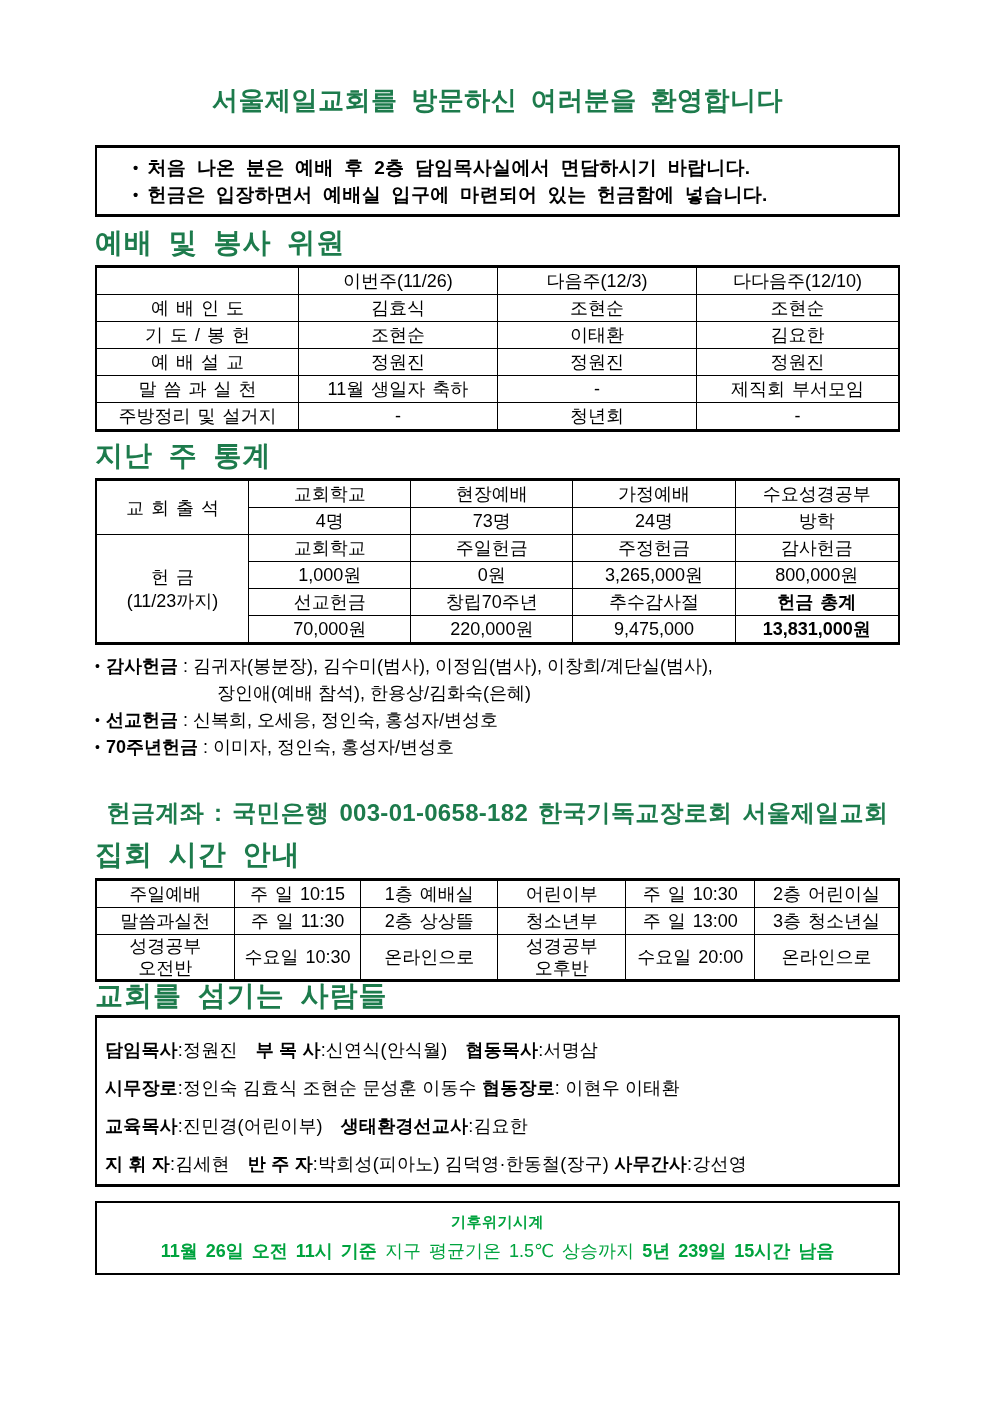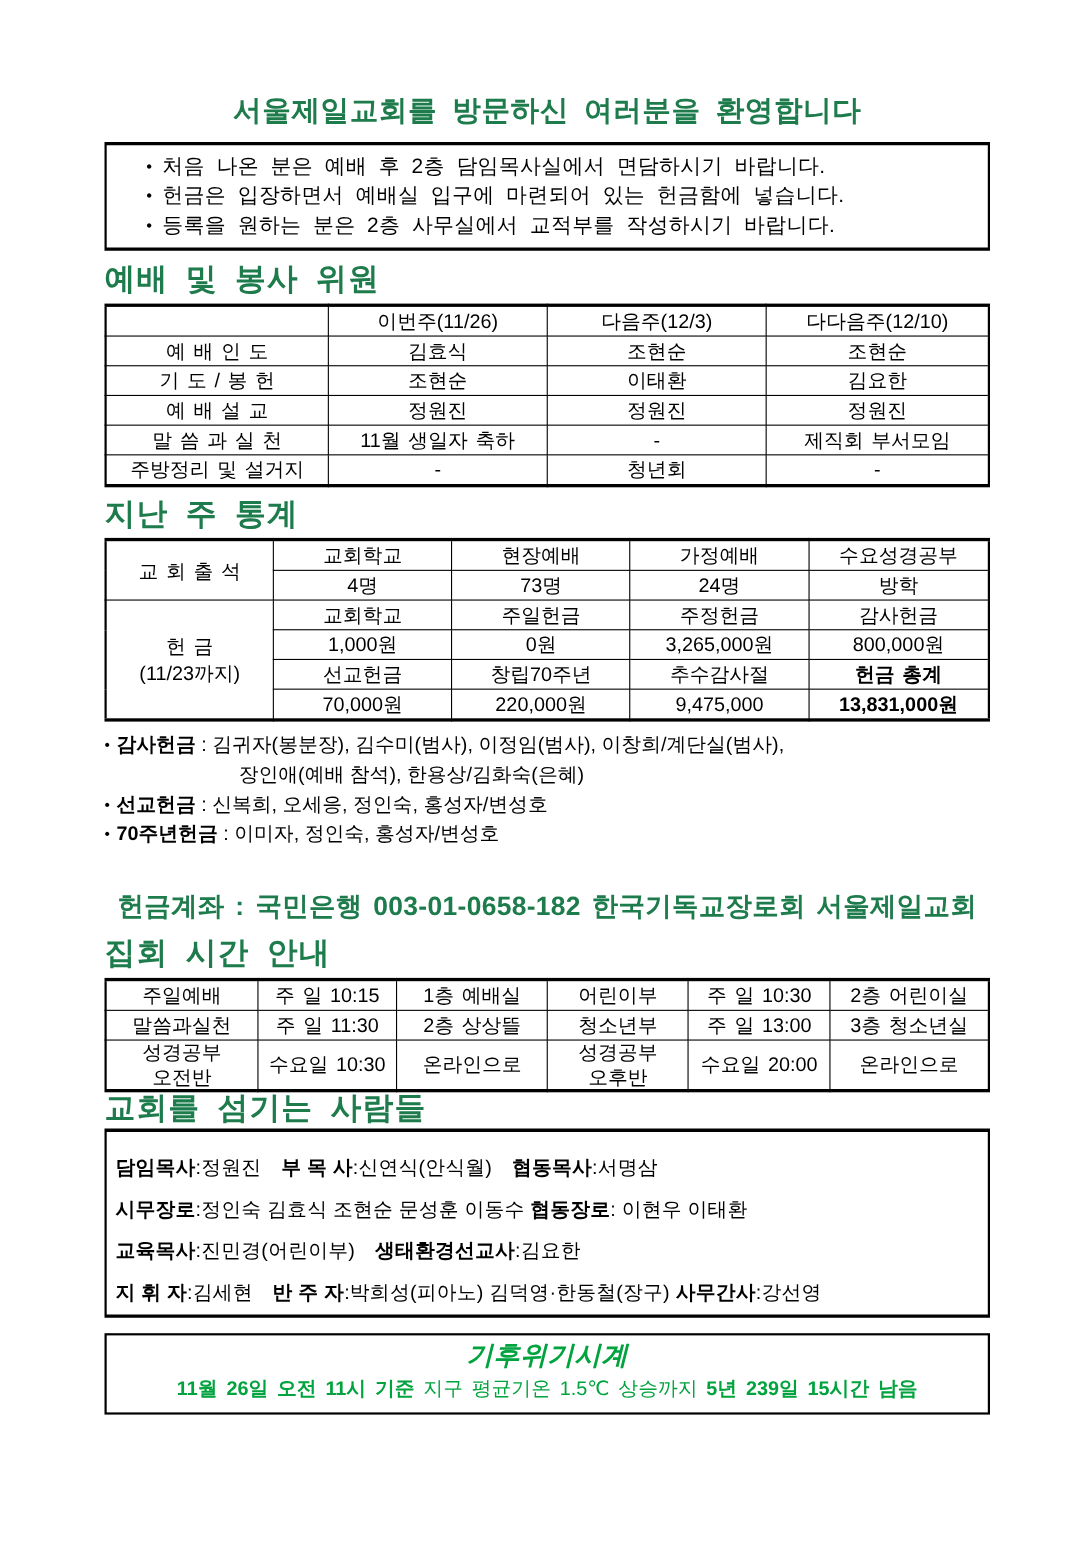--- a/index.html
+++ b/index.html
@@ -11,22 +11,23 @@
     width:992px;height:1403px;background:#ffffff;color:#000;
     font-family:"Liberation Sans","DejaVu Sans",sans-serif;
     overflow:hidden;
   }
   .content{margin-left:95px;width:805px;}
   .page-title{
     margin-top:84px;text-align:center;font-size:26px;font-weight:bold;
     color:var(--green);letter-spacing:.5px;word-spacing:6px;line-height:32px;
   }
   .notice-box{
-    margin-top:13px;border:2px solid #000;border-top-width:3px;border-bottom-width:3px;
+    margin-top:29px;border:2px solid #000;border-top-width:3px;border-bottom-width:3px;
     padding:6px 8px 6px 36px;
+    font-weight:bold;
   }
   .notice-item{font-size:19px;line-height:27px;letter-spacing:.3px;word-spacing:5px;}
   .bullet{display:inline-block;margin-right:9px;font-size:15px;vertical-align:1px;}
   .section-title{
     text-align:left;font-size:28px;font-weight:bold;color:var(--green);
     letter-spacing:1px;word-spacing:7px;line-height:28px;
   }
   .mt-worship{margin-top:12px;}
   .mt-stats{margin-top:10px;}
   .mt-meeting{margin-top:12px;}
@@ -56,34 +57,33 @@
   .staff-box{
     margin-top:5px;border:2px solid #000;border-top-width:3px;border-bottom-width:3px;
     padding:7px 6px 7px 8px;
   }
   .staff-line{font-size:18px;line-height:26px;letter-spacing:.2px;margin-top:12px;}
   .gap{display:inline-block;width:18px;}
   .climate-box{
     margin-top:14px;border:2px solid #000;text-align:center;
     color:var(--green-bright);padding:6px 2px 9px 2px;
   }
-  .climate-title{font-size:24px;font-weight:bold;line-height:26px;letter-spacing:.5px;font-style:italic;}
+  .climate-title{font-size:15px;font-weight:bold;line-height:26px;letter-spacing:.5px;}
   .climate-line{font-size:18px;line-height:26px;margin-top:3px;word-spacing:3px;}
 </style>
 </head>
 <body>
 
 <div class="content">
 
   <div class="page-title">서울제일교회를 방문하신 여러분을 환영합니다</div>
 
   <div class="notice-box">
     <div class="notice-item"><span class="bullet">•</span><span>처음 나온 분은 예배 후 2층 담임목사실에서 면담하시기 바랍니다.</span></div>
     <div class="notice-item"><span class="bullet">•</span><span>헌금은 입장하면서 예배실 입구에 마련되어 있는 헌금함에 넣습니다.</span></div>
-    <div class="notice-item"><span class="bullet">•</span><span>등록을 원하는 분은 2층 사무실에서 교적부를 작성하시기 바랍니다.</span></div>
   </div>
 
   <div class="section-title mt-worship">예배 및 봉사 위원</div>
 
   <table class="tbl worship-tbl">
     <colgroup>
         <col style="width:25.2%">
         <col style="width:24.8%">
         <col style="width:24.8%">
         <col style="width:25.2%">

